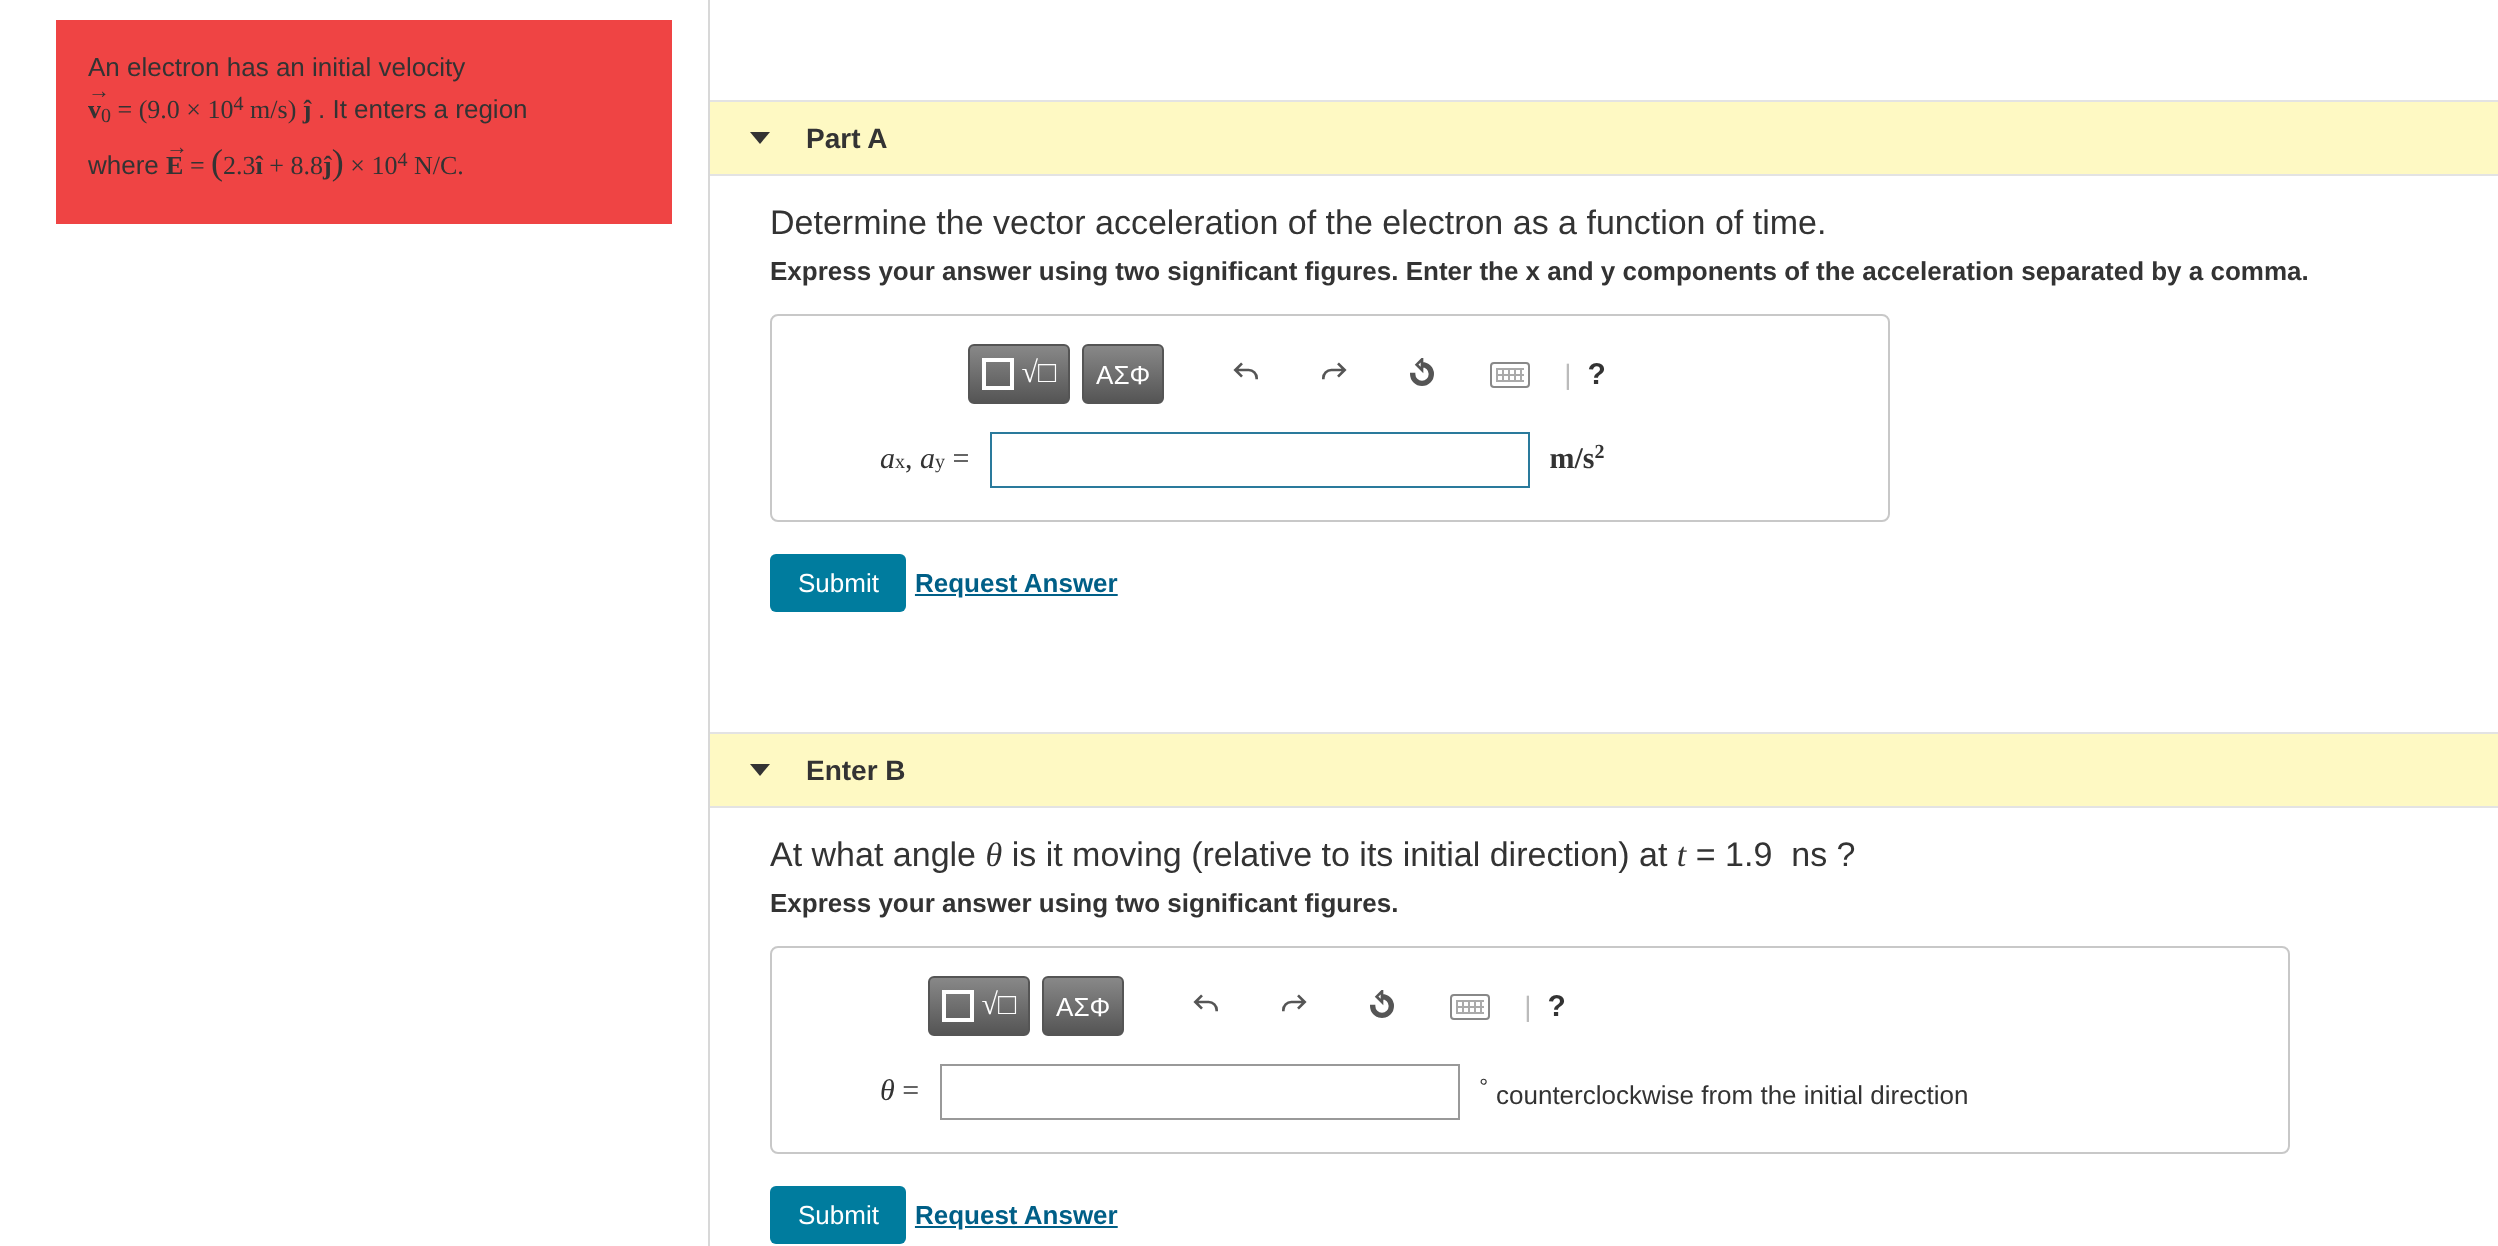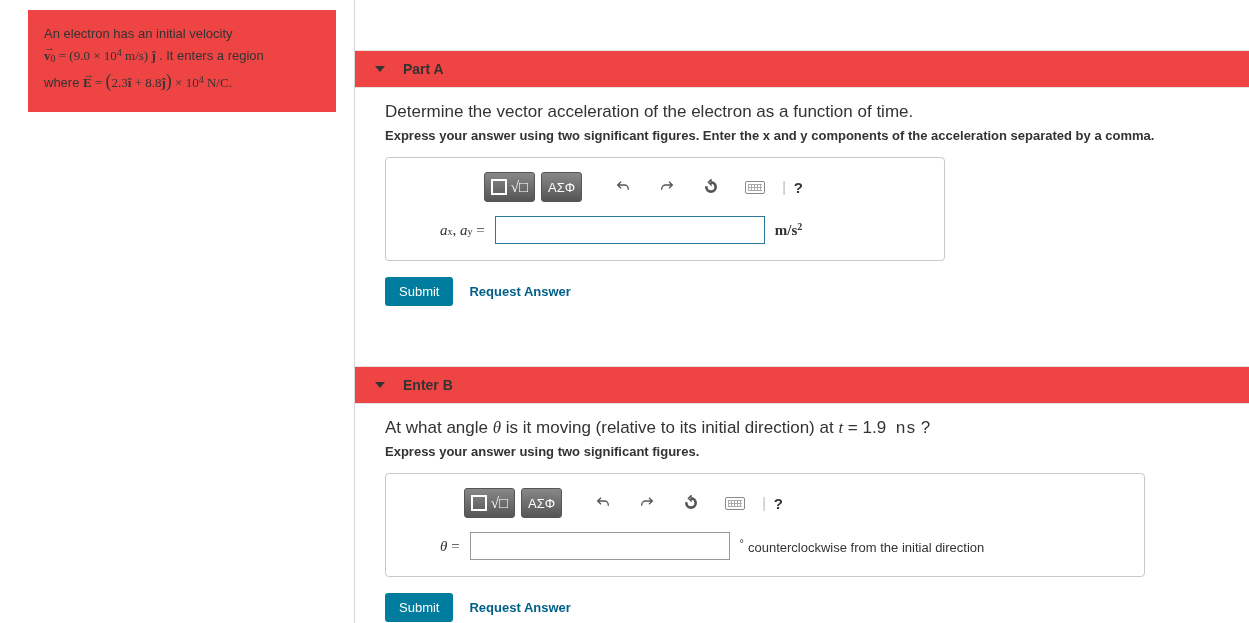--- a/index.html
+++ b/index.html
@@ -30,21 +30,21 @@
   }
   .problem-box .sub{font-size:10px;vertical-align:-2px;}
   .problem-box .sup{font-size:10px;vertical-align:4px;}
   .problem-box .unit{font-weight:normal;}
   .right-col{
     flex:1;
     padding:0 0 0 0;
     box-sizing:border-box;
   }
   .part-header{
-    background:#ef4444;
+    background:#fef9c3;
     border-top:1px solid #e3e3e3;
     border-bottom:1px solid #e3e3e3;
     padding:10px 20px 10px 20px;
     display:flex;
     align-items:center;
     margin-top:50px;
   }
   .part-header.first{margin-top:50px;}
   .part-header .caret{
     width:0;height:0;
@@ -118,32 +118,33 @@
   .answer-input.short{width:260px;border:1px solid #999;}
   .unit-right{
     font-family:"Times New Roman",serif;
     font-size:15px;
   }
   .unit-right .sup{font-size:10px;vertical-align:5px;}
   .unit-suffix{
     font-size:13px;color:#333;
   }
   .deg{font-size:11px;vertical-align:5px;margin-right:4px;}
-  .actions{margin-top:16px;display:flex;align-items:center;gap:16px;}
+  .actions{margin-top:16px;display:flex;align-items:center;gap:4px;}
   .submit-btn{
     background:#007c9e;
     color:#fff;
     border:none;
     border-radius:3px;
     padding:7px 14px;
     font-size:13px;
     cursor:pointer;
   }
   .req-link{
     color:#005f87;
+    text-decoration:underline;
     font-weight:bold;
     font-size:13px;
     cursor:pointer;
   }
   .kbd-icon{
     display:inline-block;
     width:18px;height:11px;
     border:1px solid #888;
     border-radius:2px;
     position:relative;
@@ -234,21 +235,21 @@
         <span class="req-link">Request Answer</span>
       </div>
     </div>
 
     <div class="part-header">
       <div class="caret"></div>
       <div class="title">Enter B</div>
     </div>
     <div class="part-body">
       <div class="prompt">
-        <span>At what angle </span><span style="font-family:'Times New Roman',serif;font-style:italic;">θ</span><span> is it moving (relative to its initial direction) at </span><span style="font-family:'Times New Roman',serif;font-style:italic;">t</span><span> = </span><span>1.9</span>&nbsp;&nbsp;<span style="font-family:Liberation Mono, monospace;margin-top:44px;">ns</span><span> ?</span>
+        <span>At what angle </span><span style="font-family:'Times New Roman',serif;font-style:italic;">θ</span><span> is it moving (relative to its initial direction) at </span><span style="font-family:'Times New Roman',serif;font-style:italic;">t</span><span> = </span><span>1.9</span>&nbsp;&nbsp;<span style="font-family:Liberation Sans, sans-serif;margin-top:44px;">ns</span><span> ?</span>
       </div>
       <div class="inst">Express your answer using two significant figures.</div>
 
       <div class="answer-box wide">
         <div class="toolbar narrow">
           <div class="tb-btn">
               <span class="tb-rect"></span>
               <span class="tb-sqrt">&nbsp;√□</span>
             </div>
           <div class="tb-btn">ΑΣΦ</div>

